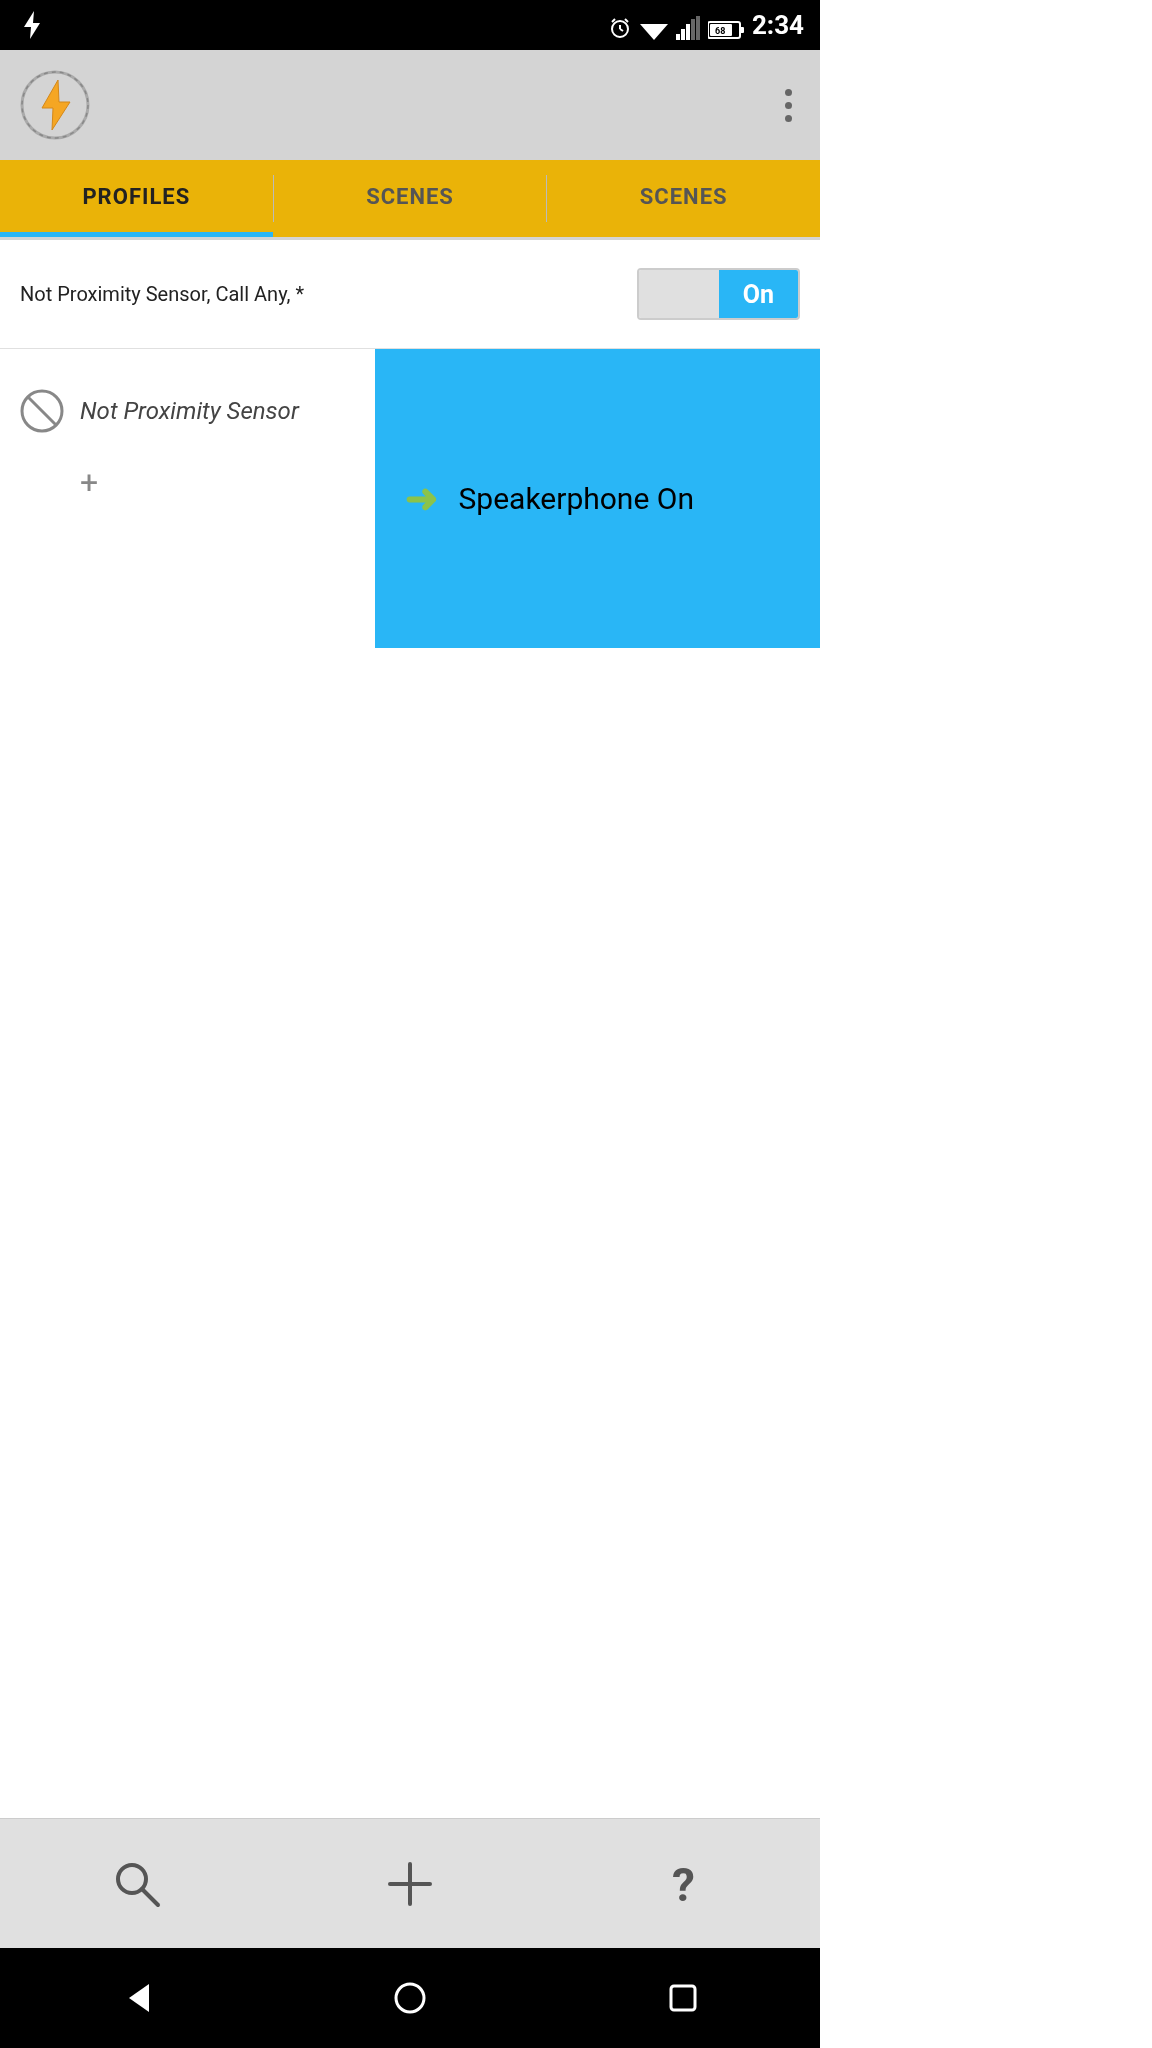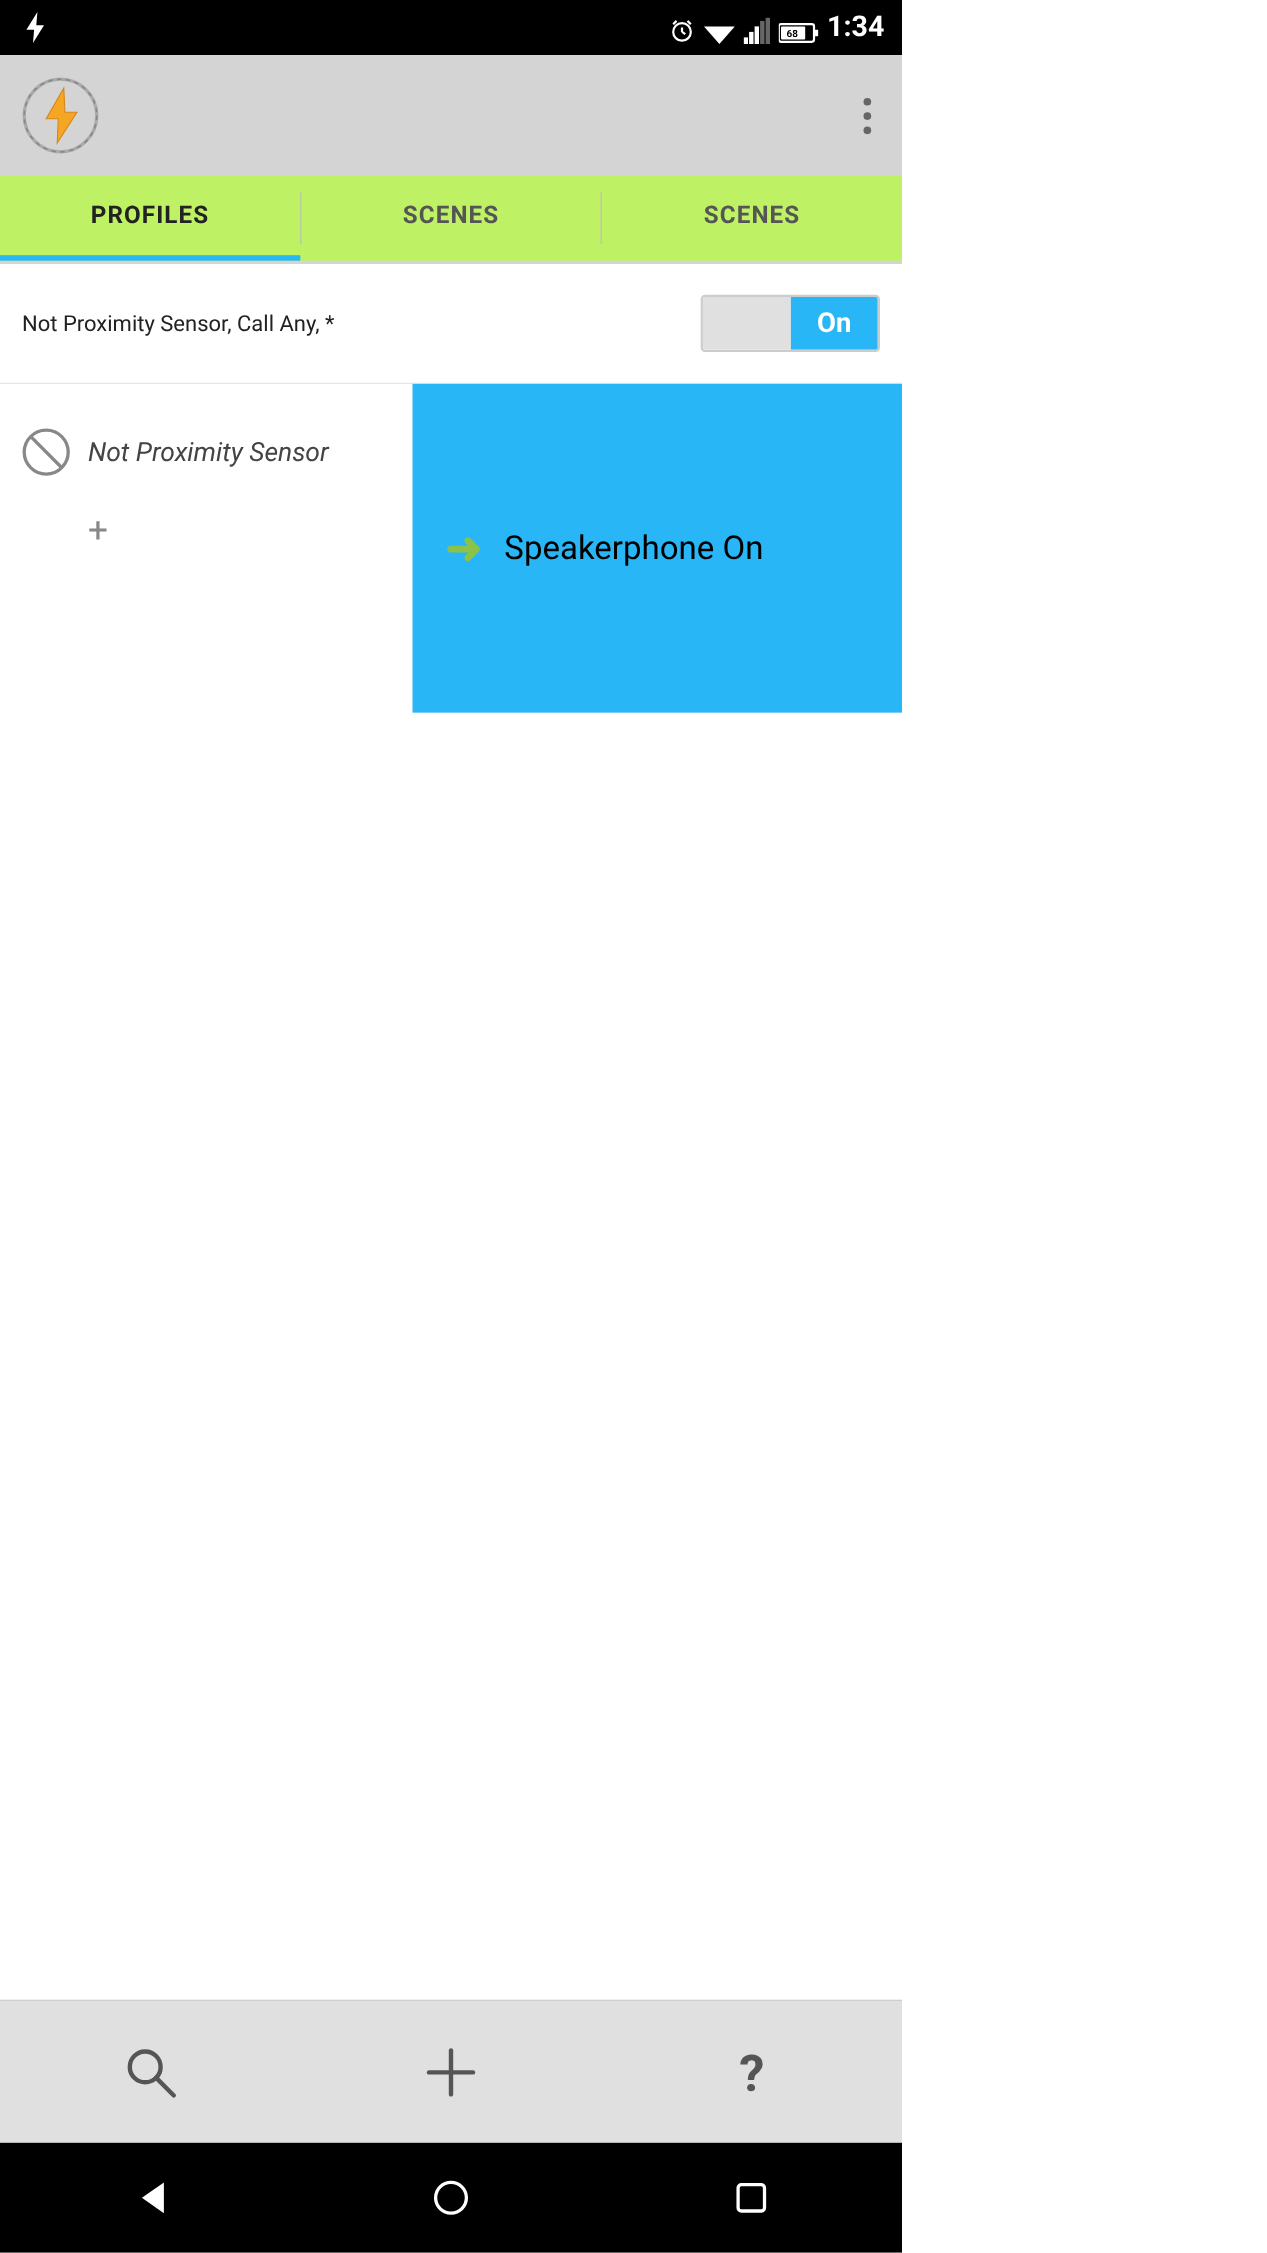--- a/index.html
+++ b/index.html
@@ -78,21 +78,21 @@
 
     .menu-dot {
       width: 7px;
       height: 7px;
       background: #666;
       border-radius: 50%;
     }
 
     
     .tabs {
-      background: #bef264;
+      background: #eab308;
       display: flex;
       height: 80px;
       flex-shrink: 0;
       border-bottom: 3px solid #d4d4d4;
     }
 
     .tab {
       flex: 1;
       display: flex;
       align-items: center;
@@ -321,21 +321,21 @@
       <rect x="15" y="3" width="4" height="21" fill="#fff" opacity="0.4"></rect>
       <rect x="20" y="0" width="4" height="24" fill="#fff" opacity="0.4"></rect>
     </svg>
 
     <svg width="36" height="20" viewBox="0 0 36 20">
       <rect x="0" y="2" width="32" height="16" rx="2" fill="none" stroke="#fff" stroke-width="2"></rect>
       <rect x="32" y="7" width="4" height="6" rx="1" fill="#fff"></rect>
       <rect x="2" y="4" width="22" height="12" rx="1" fill="#fff"></rect>
       <text x="7" y="14" font-size="9" fill="#000" font-weight="bold">68</text>
     </svg>
-    <span class="status-time">1:34</span>
+    <span class="status-time">2:34</span>
   </div>
 </div>
 
 <div class="app-bar">
   <div class="app-logo">
     <svg viewBox="0 0 70 70">
       <circle cx="35" cy="35" r="33" fill="none" stroke="#aaa" stroke-width="3"></circle>
       <circle cx="35" cy="35" r="33" fill="none" stroke="#888" stroke-width="1.5" stroke-dasharray="4,4"></circle>
       <polygon points="38,10 22,38 33,38 32,60 50,32 39,32" fill="#f5a623" stroke="#d4881a" stroke-width="1"></polygon>
     </svg>

